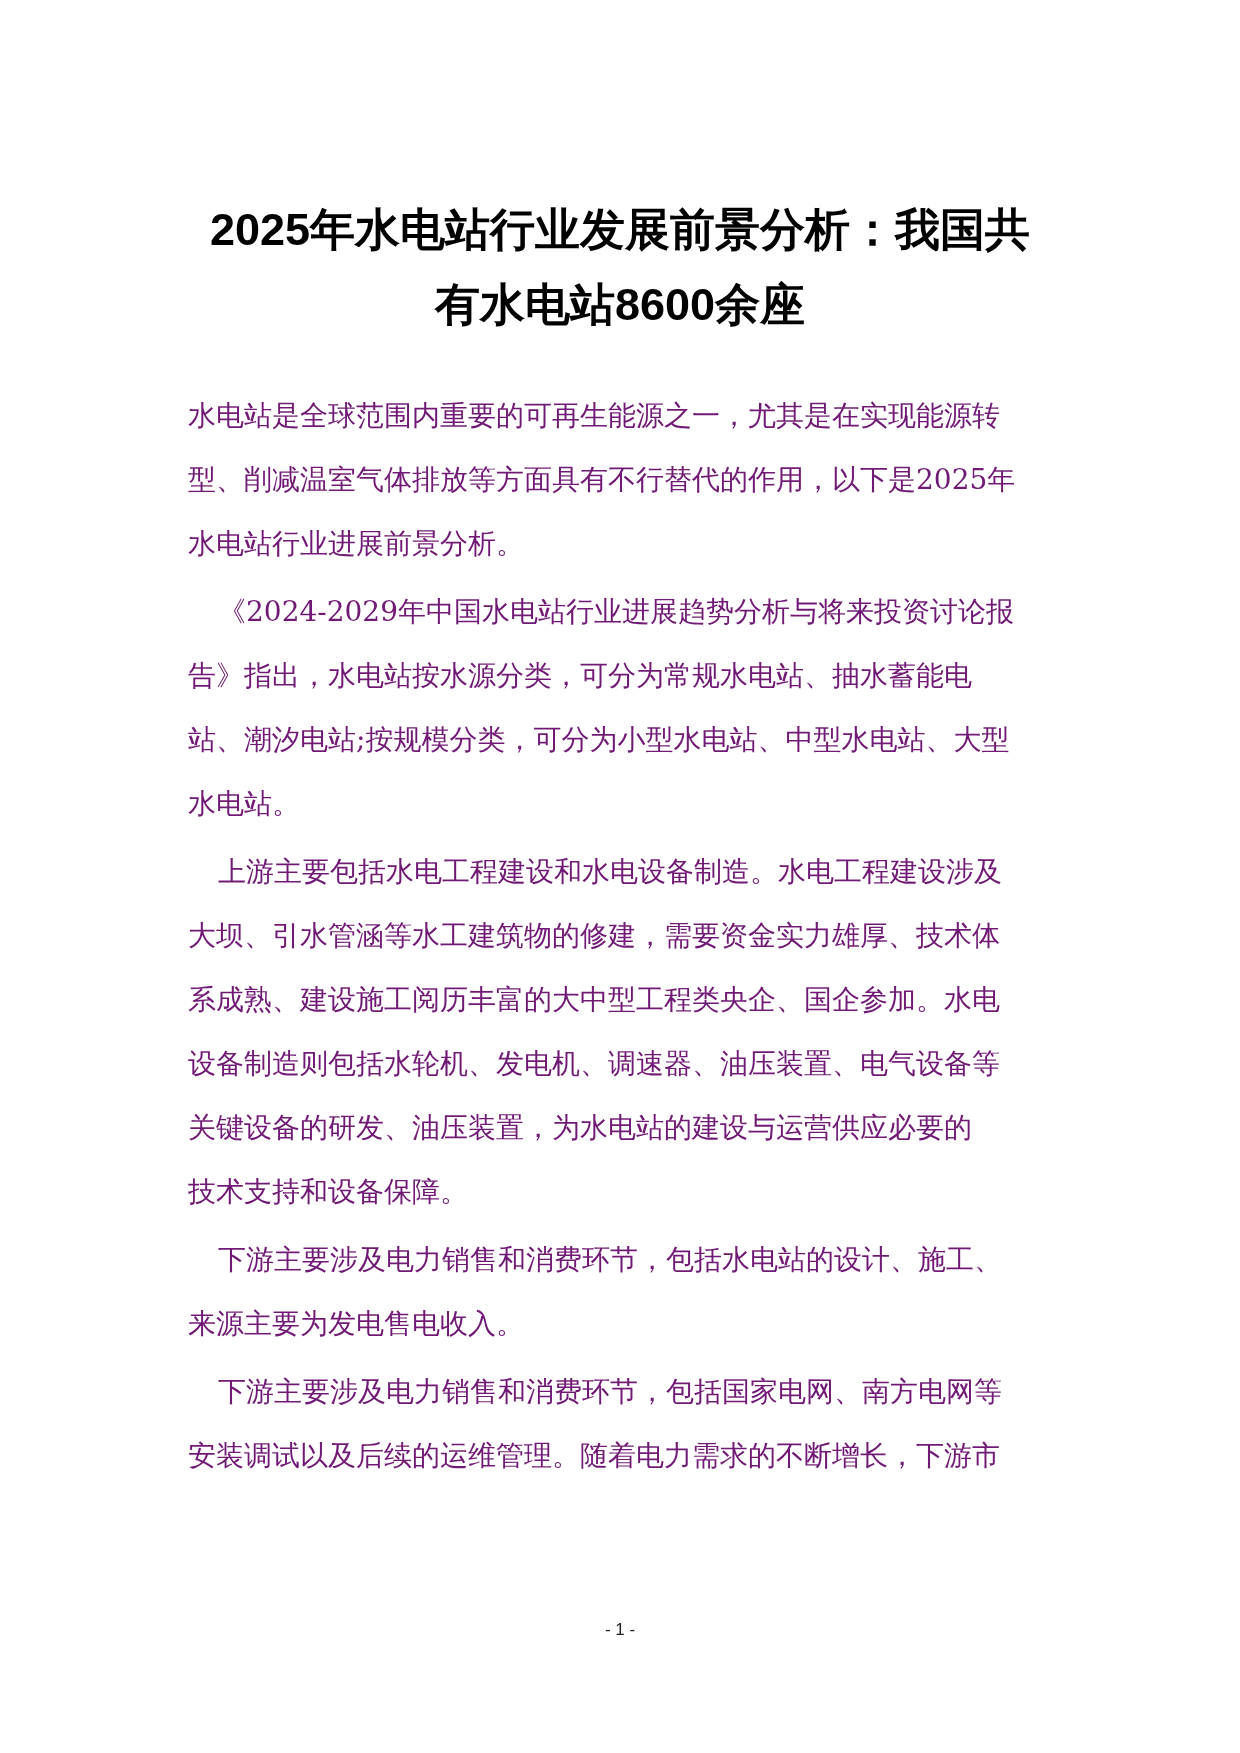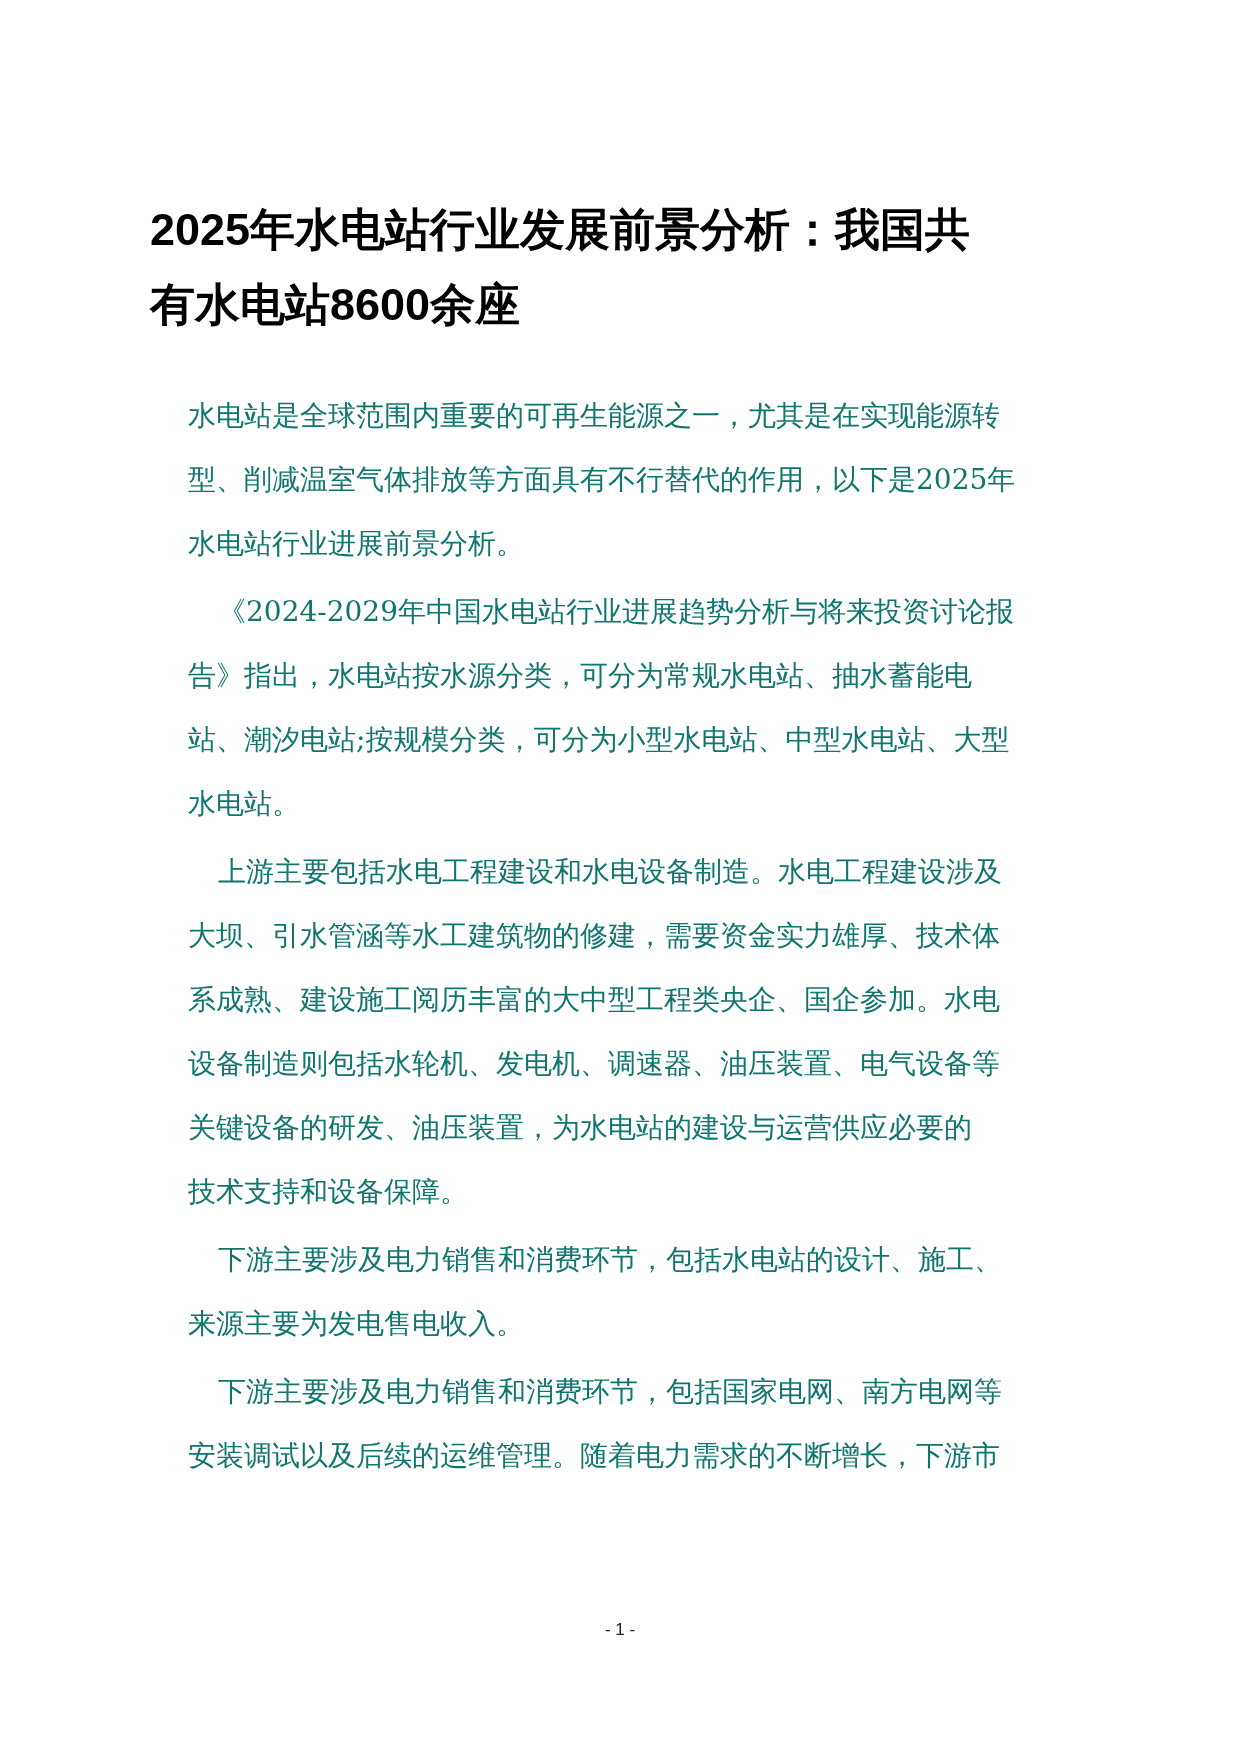--- a/index.html
+++ b/index.html
@@ -19,40 +19,41 @@
       left: 0; top: 0;
       width: 1240px;
       height: 1753px;
       background: #ffffff;
     }
     .title {
       position: absolute;
       left: 150px;
       width: 940px;
       top: 192px;
+      text-align: center;
       font-family: "Liberation Sans", "DejaVu Sans", sans-serif;
       font-weight: bold;
       font-size: 45px;
       line-height: 75px;
       letter-spacing: 0px;
       color: #000000;
       margin: 0;
     }
     .title .line {
       display: block;
       white-space: nowrap;
     }
     .body-text {
       position: absolute;
       left: 188px;
       width: 866px;
       top: 384px;
       font-family: "DejaVu Serif", "Liberation Serif", serif;
       font-size: 28px;
-      color: #0f766e;
+      color: #701a75;
     }
     .para {
       margin: 0;
       line-height: 64px;
       text-align: justify;
       text-align-last: left;
     }
     .para .ln {
       display: block;
       white-space: nowrap;

